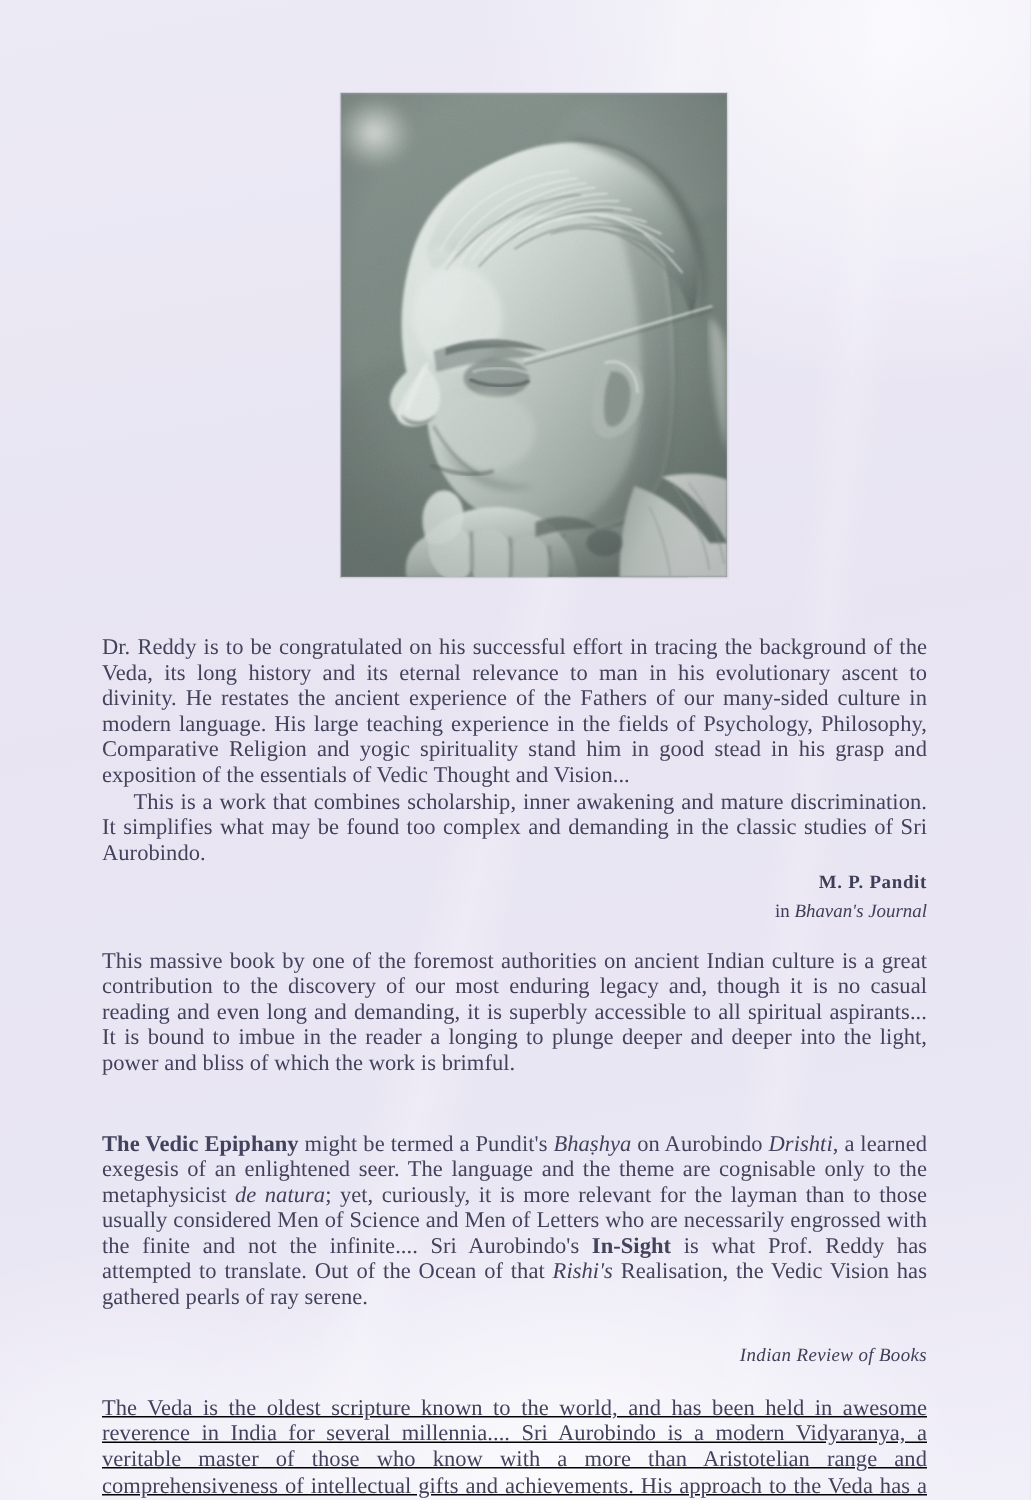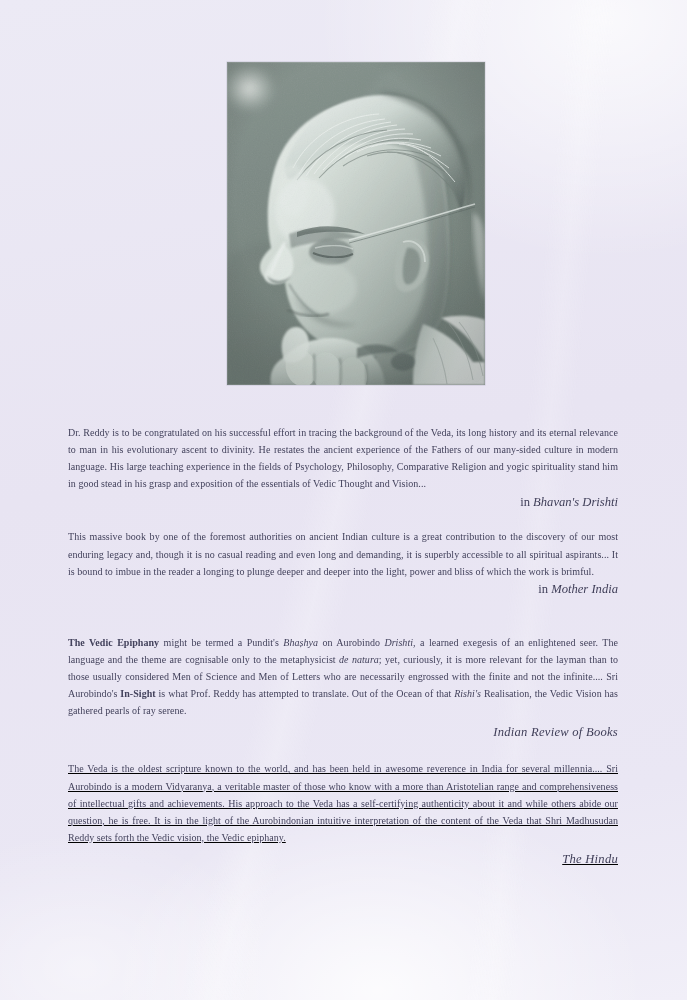--- a/index.html
+++ b/index.html
@@ -52,21 +52,21 @@
   #content {
     position: absolute;
     left: 68px;
     top: 424px;
     width: 550px;
   }
   .quote-block { margin: 0 0 19px 0; }
   .quote-block:last-of-type { margin-bottom: 0; text-decoration: underline; }
   .qtext {
     margin: 0;
-    font-size: 10px;
+    font-size: 15px;
     line-height: 17.1px;
     color: #43425c;
     text-align: justify;
     text-justify: inter-word;
     letter-spacing: .04px;
   }
   .qtext.indented { text-indent: 21px; }
   .attrib {
     margin: 0;
     text-align: right;
@@ -79,21 +79,21 @@
   .attrib-src-only { font-style: italic; letter-spacing: .25px; }
   .b { font-weight: bold; }
   .i { font-style: italic; margin-top: 30px; }
 
   
   #block-1 { margin-bottom: 17px; }
   #block-1 .attrib { margin-top: 2px; }
   #block-2 { margin-bottom: 36px; }
   #block-2 .attrib { margin-top: 1px; }
   #block-3 { margin-bottom: 19px; }
-  #block-3 .attrib { margin-top: 5px; }
+  #block-3 .attrib { margin-top: 21px; }
   #block-4 .attrib { margin-top: 5px; }
 </style>
 </head>
 <body>
 
 <div id="page">
 
   <div id="sheen"></div>
 
   <div id="photo-frame">
@@ -324,30 +324,31 @@
 
         <rect x="0" y="0" width="258" height="323" fill="#eae7f2" opacity=".12"></rect>
       </g>
     </svg>
   </div>
 
   <div id="content">
 
     <div class="quote-block" id="block-1">
       <p class="qtext">Dr. Reddy is to be congratulated on his successful effort in tracing the background of the Veda, its long history and its eternal relevance to man in his evolutionary ascent to divinity. He restates the ancient experience of the Fathers of our many-sided culture in modern language. His large teaching experience in the fields of Psychology, Philosophy, Comparative Religion and yogic spirituality stand him in good stead in his grasp and exposition of the essentials of Vedic Thought and Vision...</p>
+      <p class="qtext indented">This is a work that combines scholarship, inner awakening and mature discrimination. It simplifies what may be found too complex and demanding in the classic studies of Sri Aurobindo.</p>
       <p class="attrib">
-        <span>in </span><span class="attrib-src">Bhavan's Drishti</span>
+        <span class="attrib-name">M. P. Pandit</span>
+      </p>
+      <p class="attrib">
+        <span>in </span><span class="attrib-src">Bhavan's Journal</span>
       </p>
     </div>
 
     <div class="quote-block" id="block-2">
       <p class="qtext">This massive book by one of the foremost authorities on ancient Indian culture is a great contribution to the discovery of our most enduring legacy and, though it is no casual reading and even long and demanding, it is superbly accessible to all spiritual aspirants... It is bound to imbue in the reader a longing to plunge deeper and deeper into the light, power and bliss of which the work is brimful.</p>
-      <p class="attrib">
-        <span>in </span><span class="attrib-src">Mother India</span>
-      </p>
     </div>
 
     <div class="quote-block" id="block-3">
       <p class="qtext">
         <span class="b">The Vedic Epiphany</span><span> might be termed a Pundit's </span><span class="i">Bhaṣhya</span><span> on Aurobindo </span><span class="i">Drishti</span><span>, a learned exegesis of an enlightened seer. The language and the theme are cognisable only to the metaphysicist </span><span class="i">de natura</span><span>; yet, curiously, it is more relevant for the layman than to those usually considered Men of Science and Men of Letters who are necessarily engrossed with the finite and not the infinite.... Sri Aurobindo's </span><span class="b">In-Sight</span><span> is what Prof. Reddy has attempted to translate. Out of the Ocean of that </span><span class="i">Rishi's</span><span> Realisation, the Vedic Vision has gathered pearls of ray serene.</span>
       </p>
       <p class="attrib">
         <span class="attrib-src-only">Indian Review of Books</span>
       </p>
     </div>

